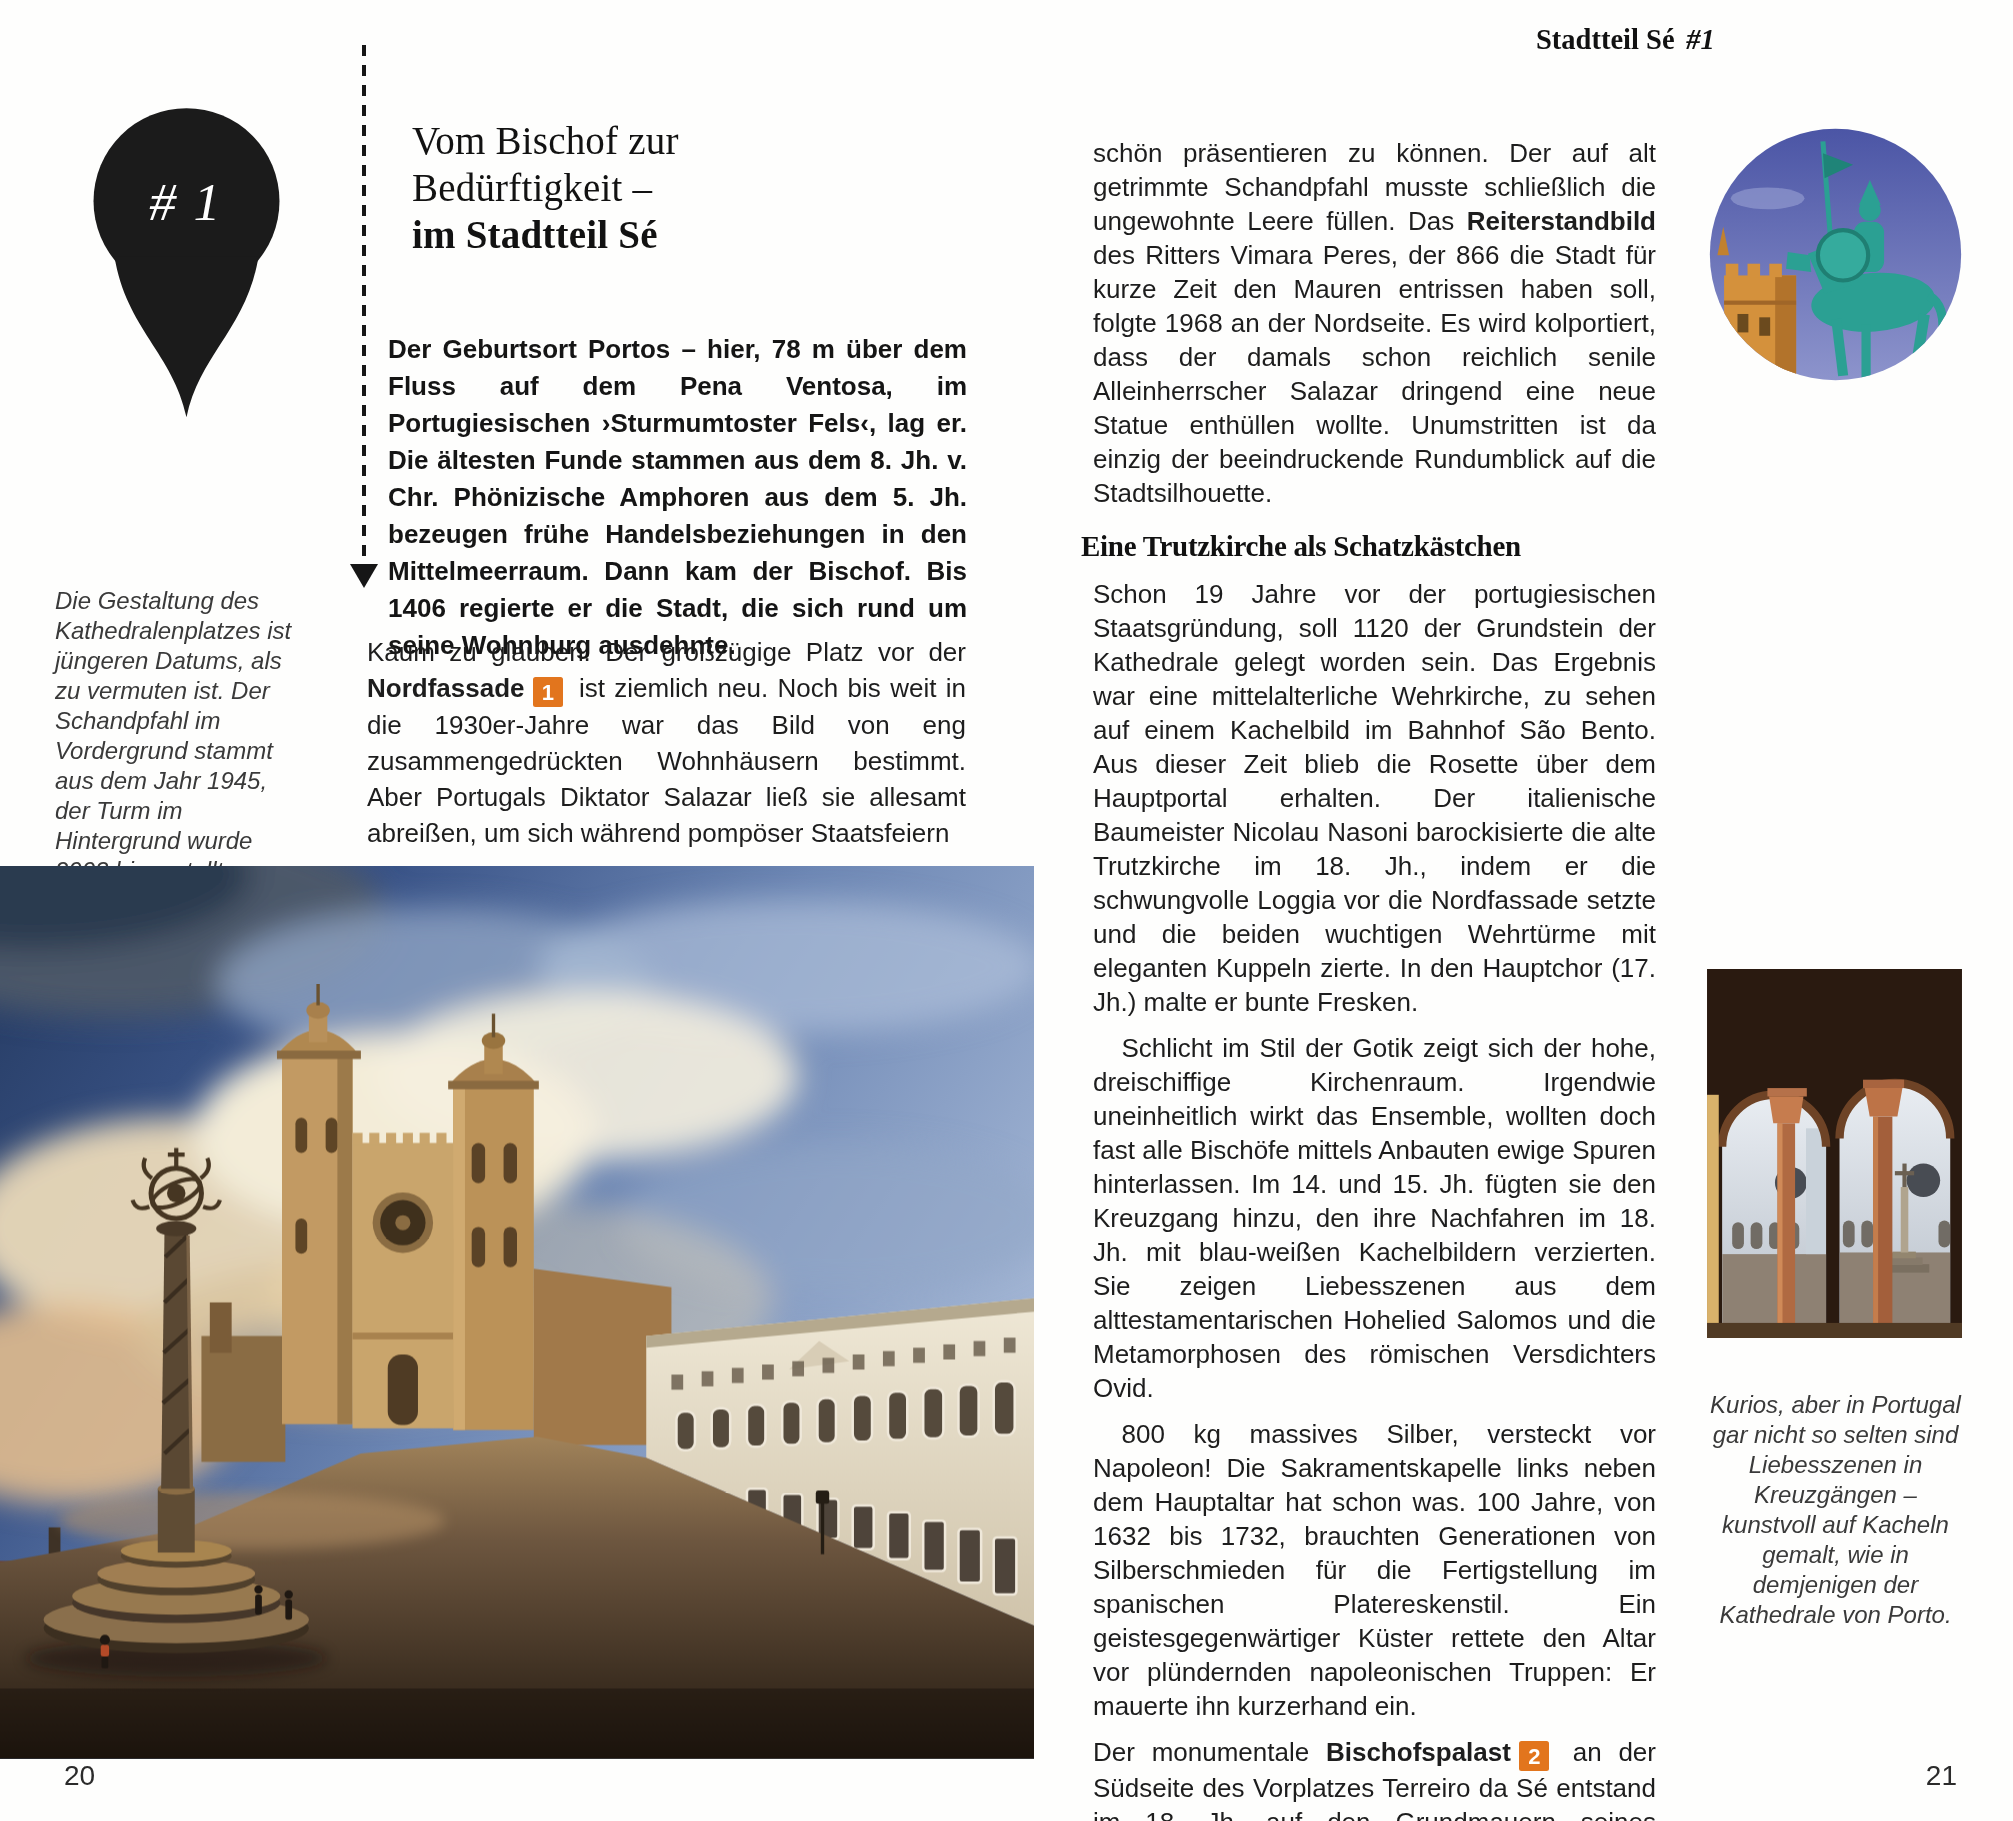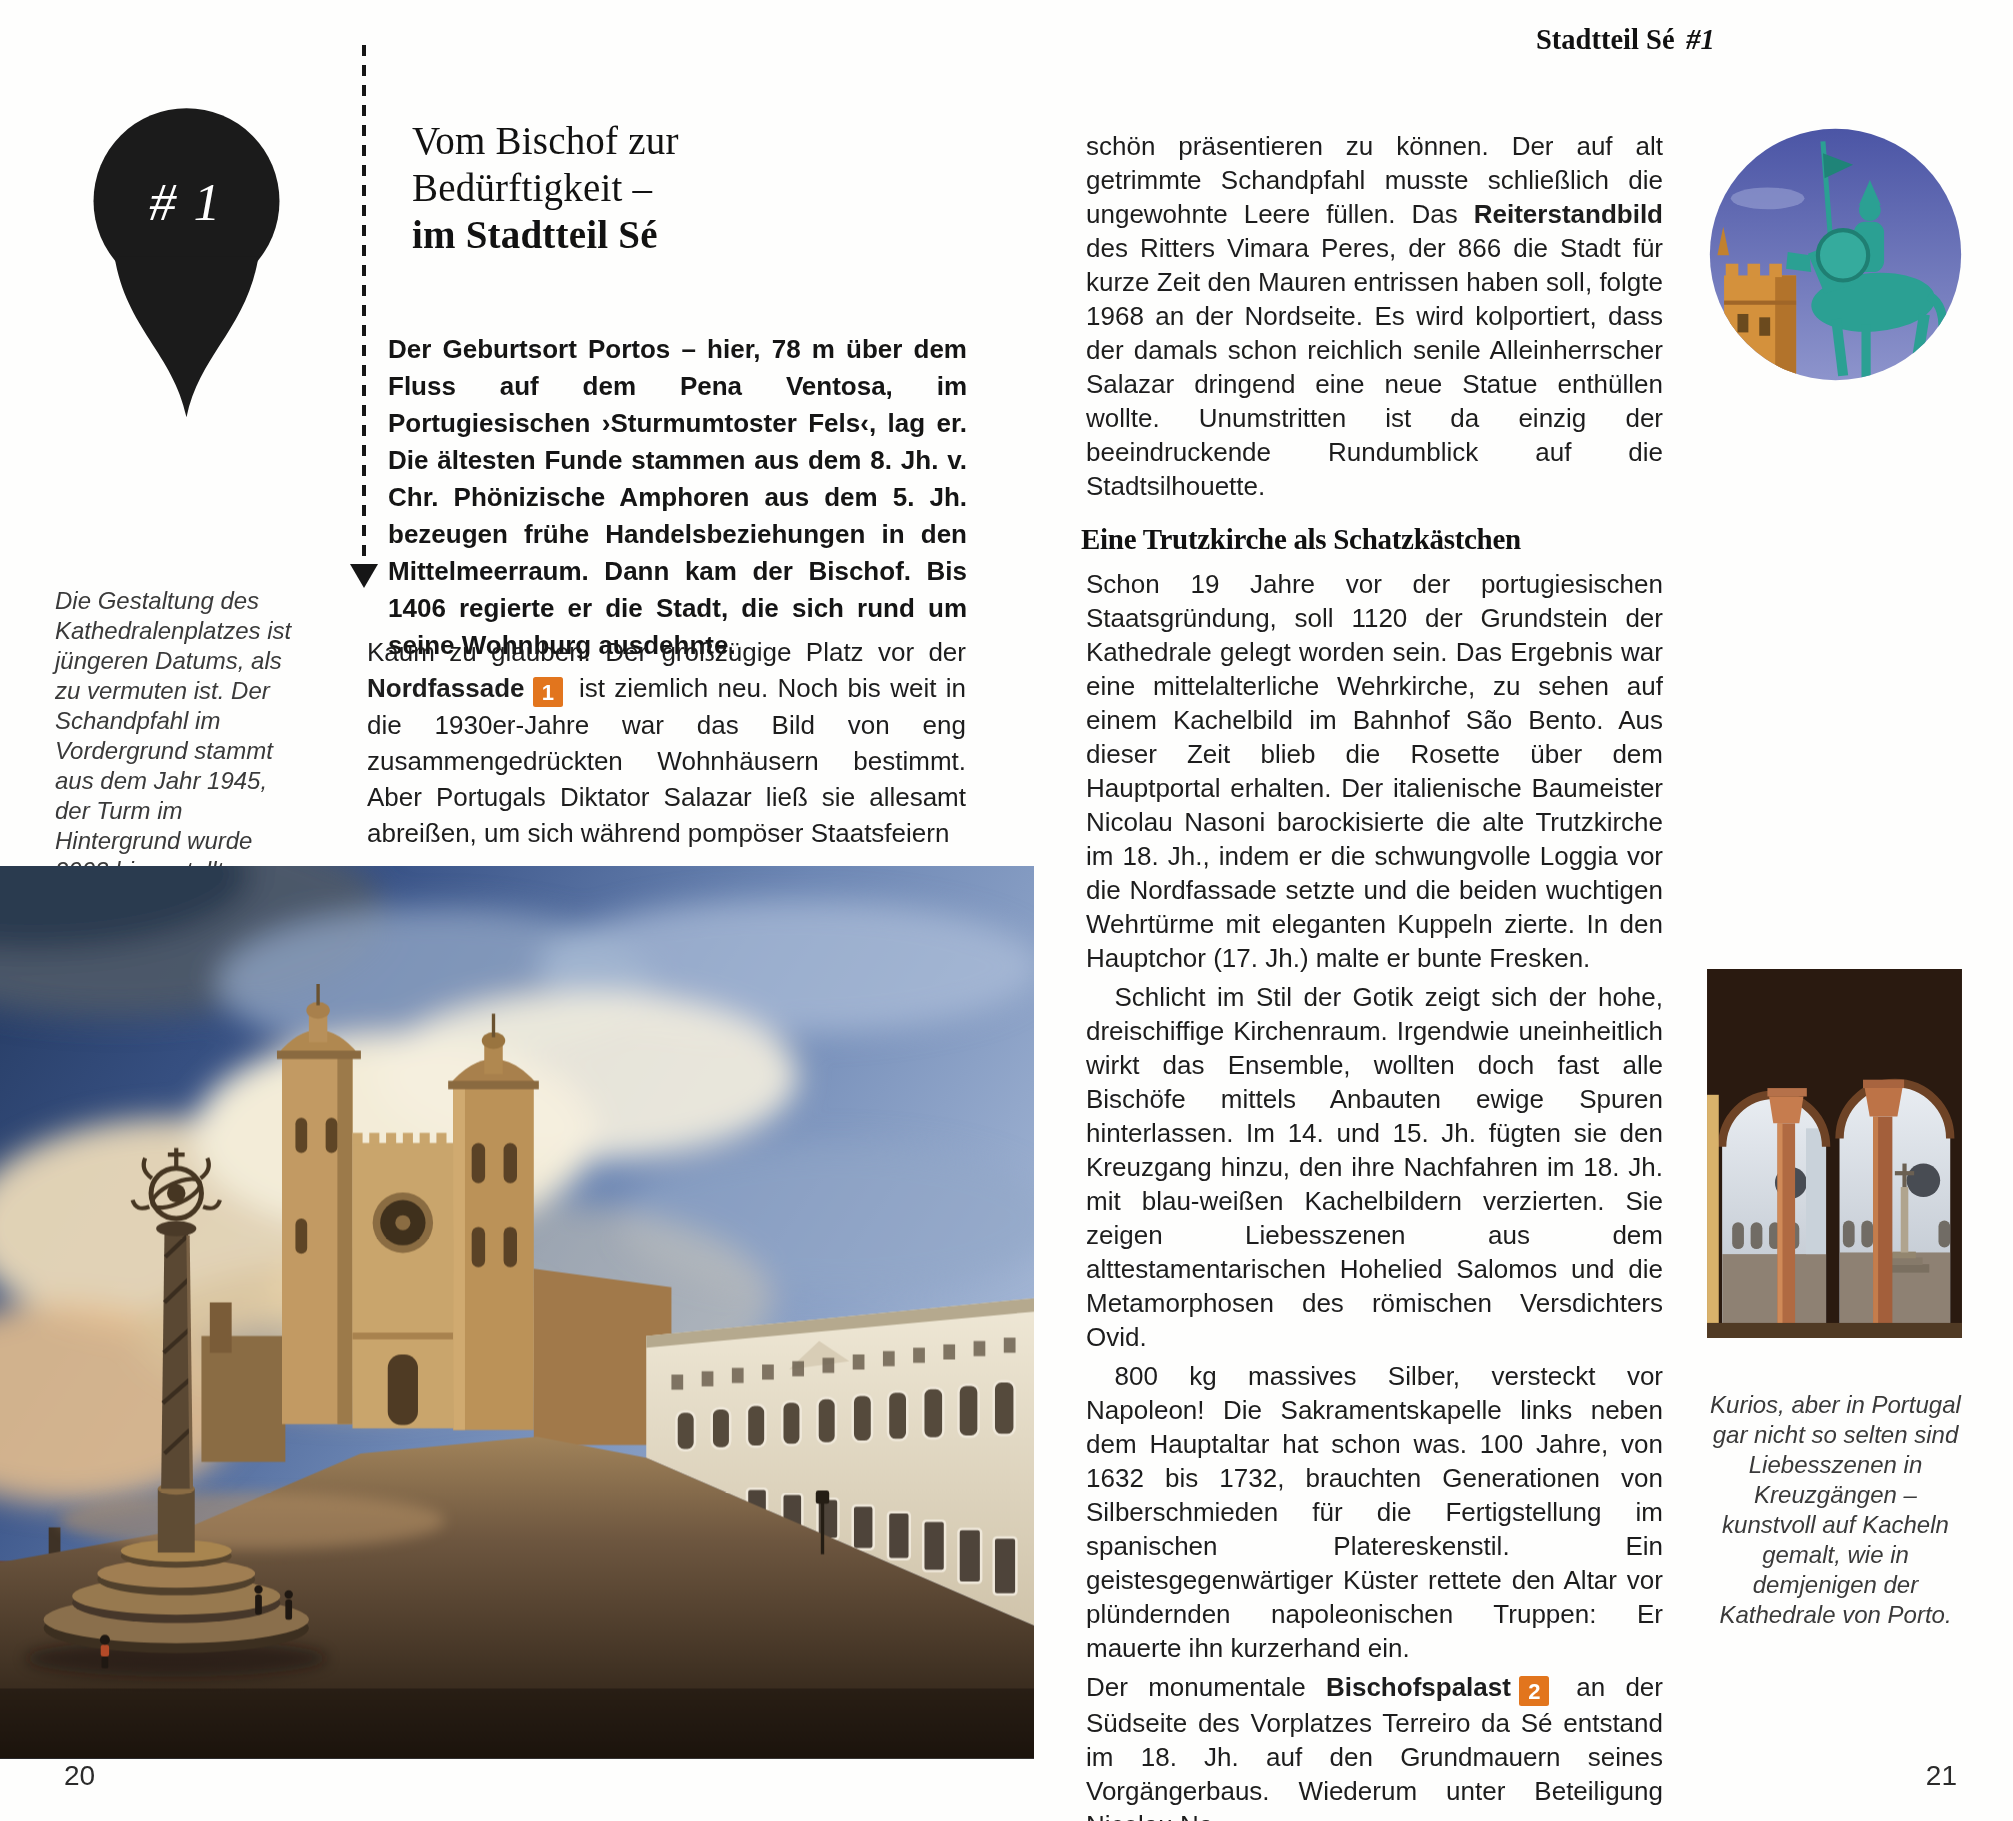--- a/index.html
+++ b/index.html
@@ -28,21 +28,21 @@
   .pagenum{font-size:28px;color:#2b2b2b;}
   .pn-left{left:64px;top:1760px;}
   .pn-right{left:1903px;top:1760px;width:54px;text-align:right;}
   
   .rp-header{left:1536px;top:23.5px;width:421px;text-align:left;
     font-family:"Liberation Serif",serif;font-size:28.5px;color:#121212;}
   .rp-header .hn{font-style:italic;font-weight:bold;padding-left:11.7px;}
   .rp-header .ht{font-weight:bold;}
   .rp-col{left:1081px;top:124px;width:587px;font-size:26px;line-height:34px;
     text-align:justify;color:#1d1d1d;}
-  .rp-col p{margin:5px;}
+  .rp-col p{margin:12px;}
   .rp-col p.indent{text-indent:28.5px;}
   .rp-col h2{font-family:"Liberation Serif",serif;font-size:29px;line-height:37px;
     margin:17.6px 0 9.2px 0;color:#111;font-weight:bold;letter-spacing:-0.3px;text-align:left;}
   .b{font-weight:bold;}
   .badge{display:inline-block;min-width:30px;height:30px;line-height:31px;
     text-align:center;background:#e2751d;color:#fff;font-weight:bold;font-size:22px;
     border-radius:2.5px;margin:0 6.7px 0 8.4px;vertical-align:-3.4px;}
   .sidebar-circle{left:1709px;top:128px;width:253px;height:253px;}
   .cap{font-style:italic;font-size:24px;line-height:30px;color:#3a3a3a;}
   .cap-statue{left:1705px;top:422px;width:258px;text-align:center;}

